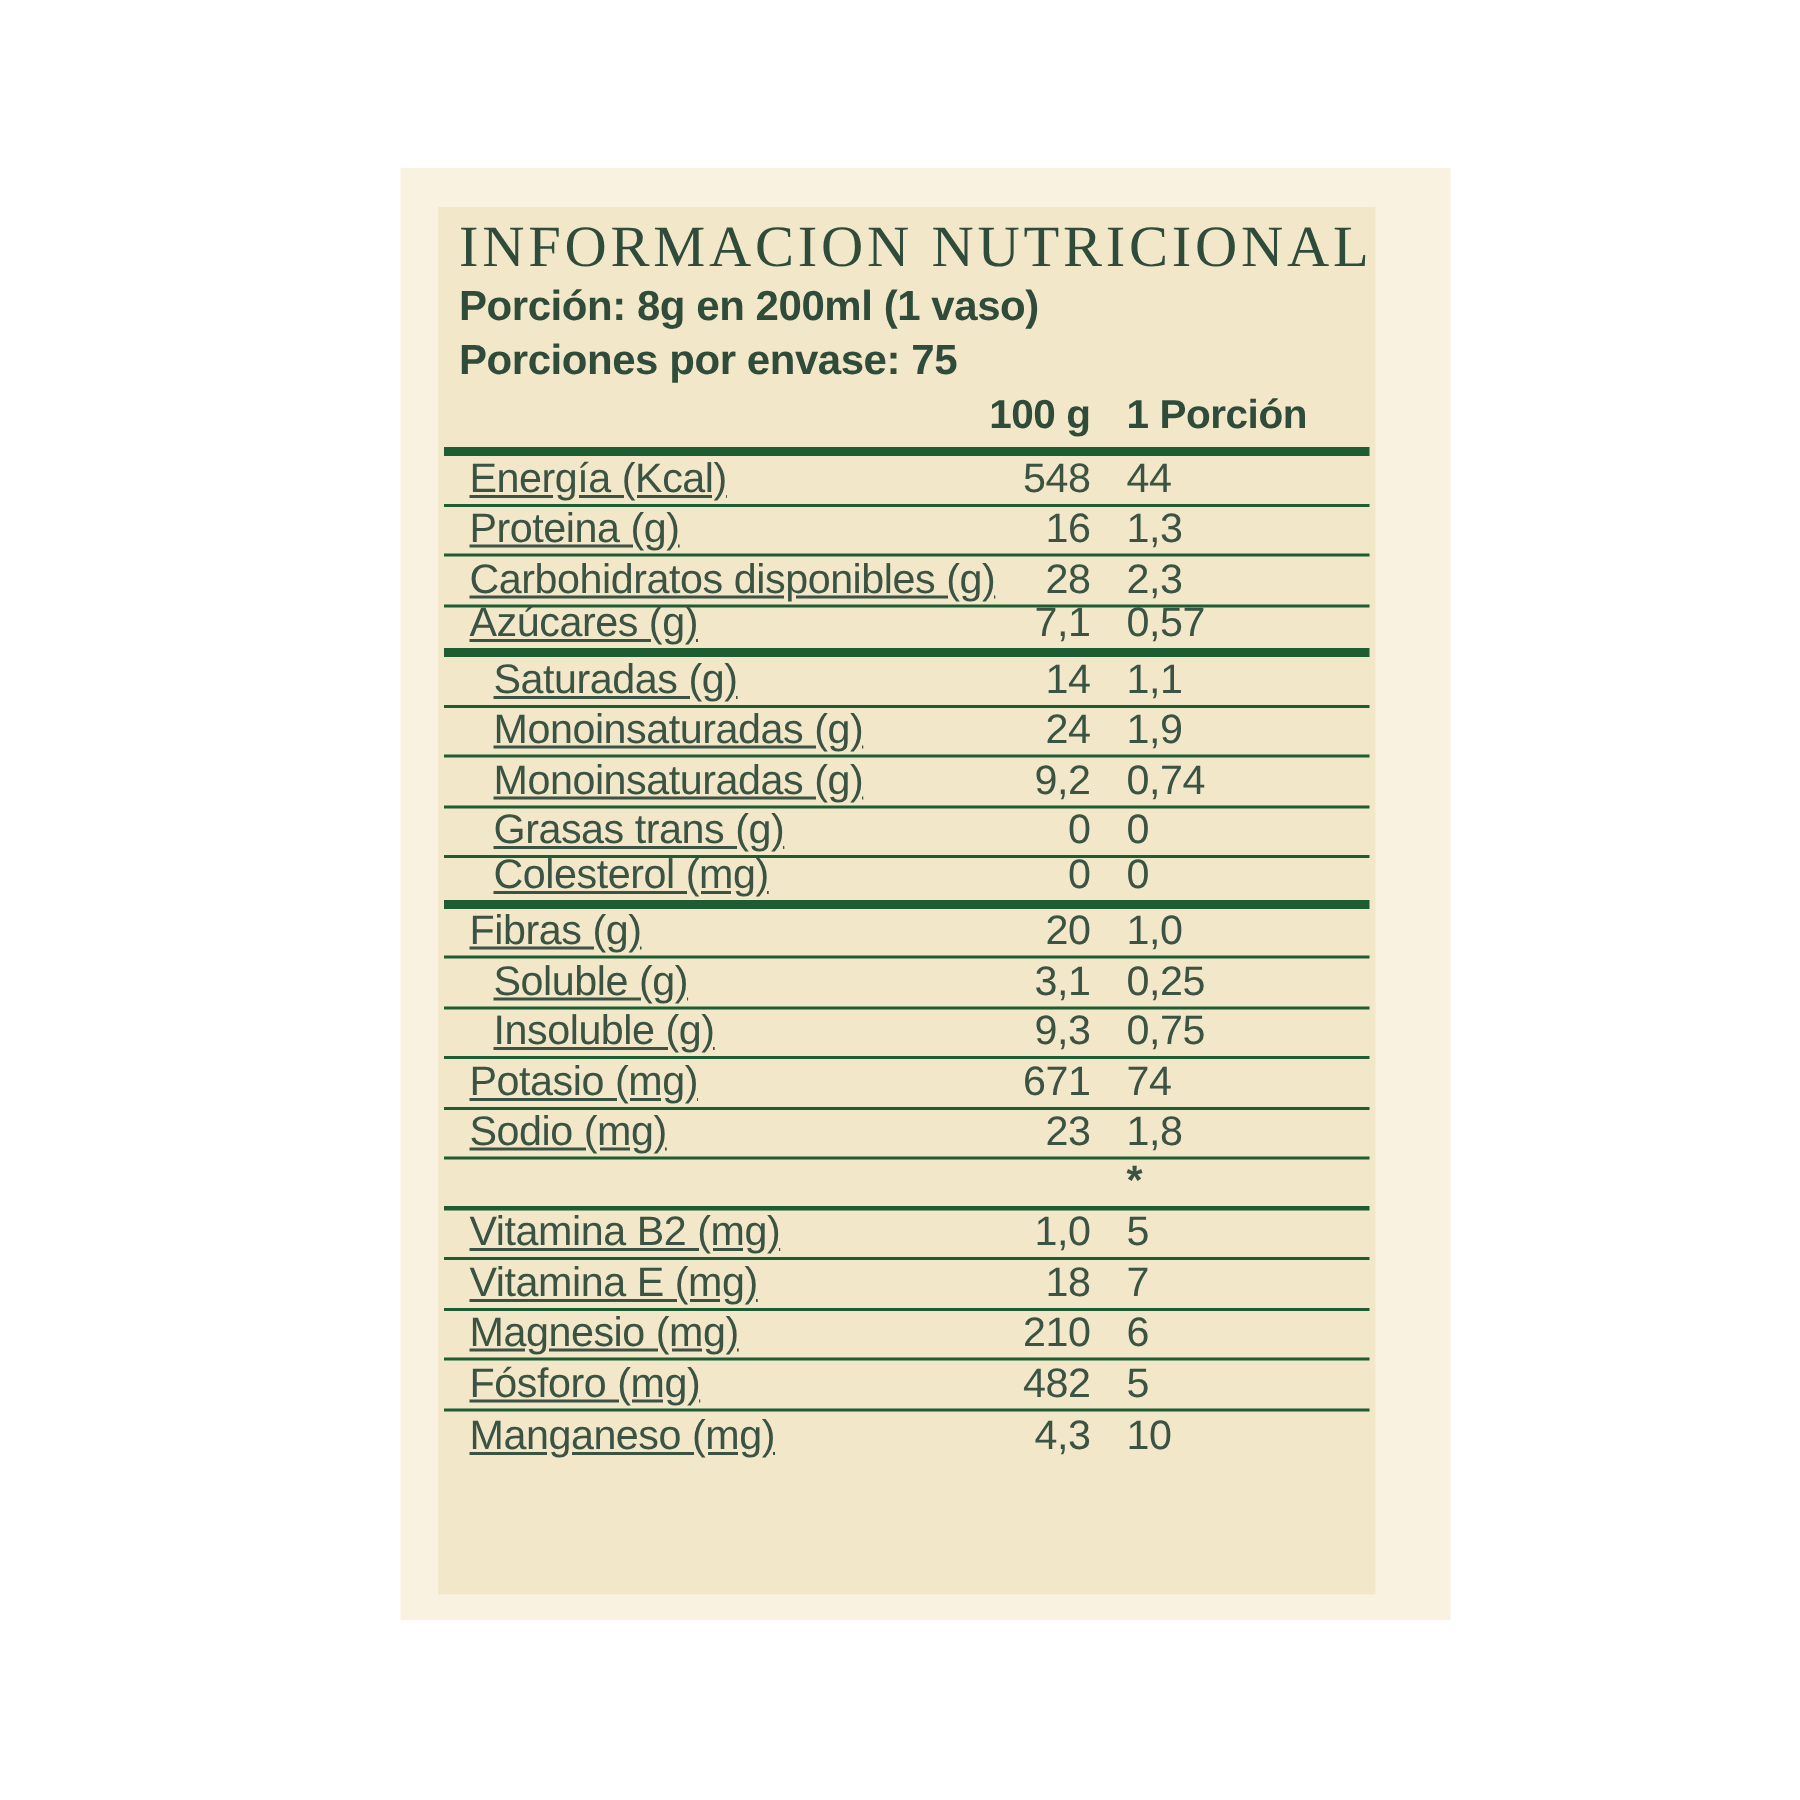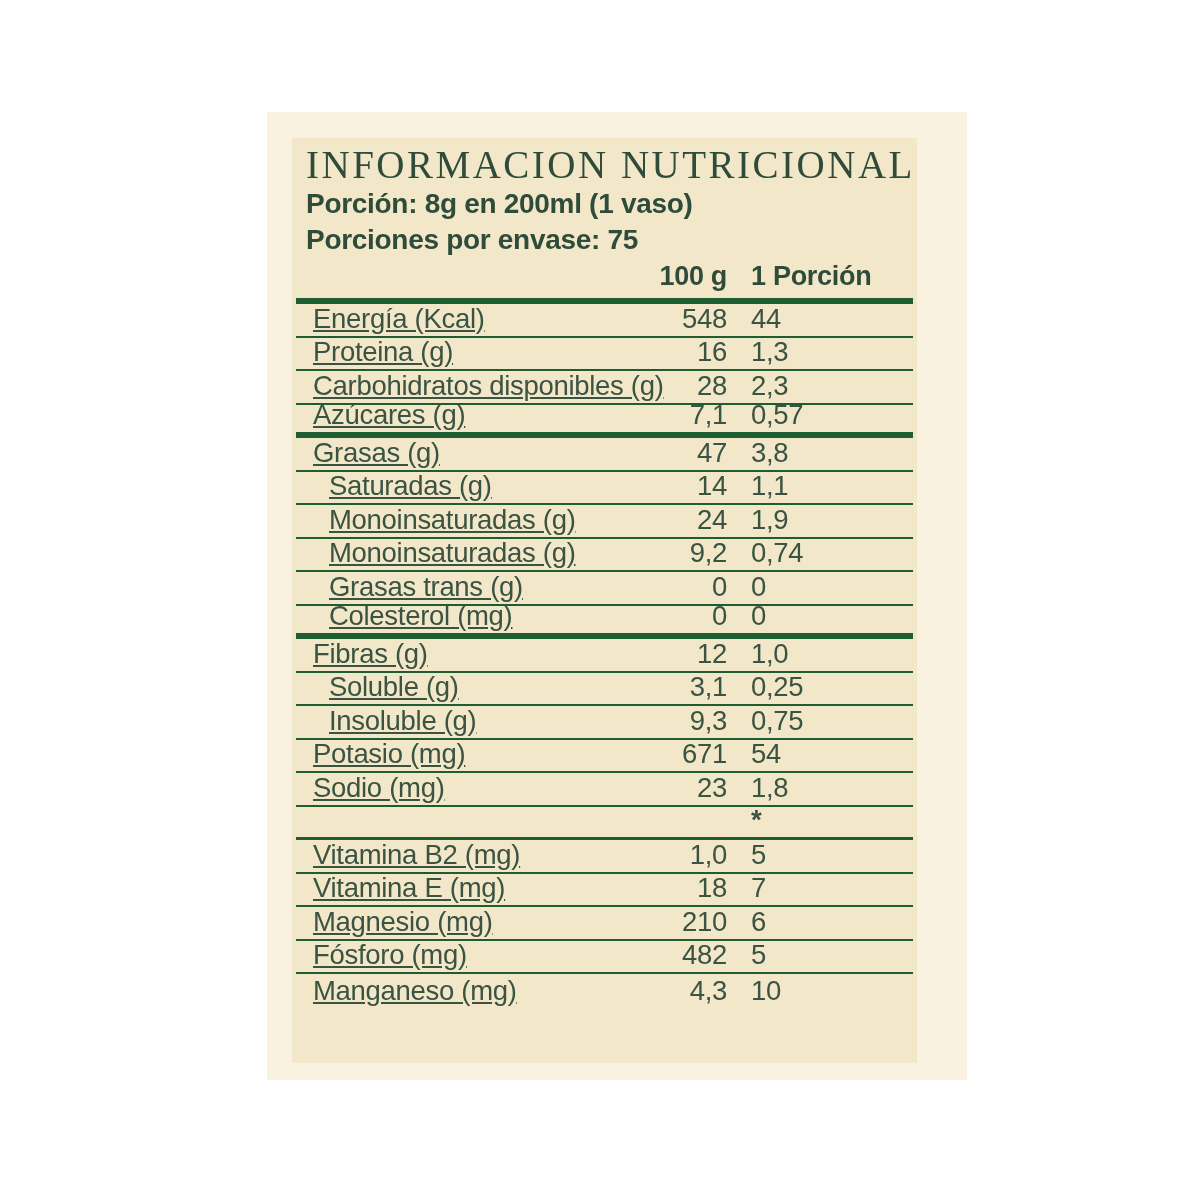--- a/index.html
+++ b/index.html
@@ -73,25 +73,20 @@
     <span class="cell c1">28</span>
     <span class="cell c2">2,3</span>
   </div>
 
   <div class="row sep-thick">
     <span class="cell label">Azúcares (g)</span>
     <span class="cell c1">7,1</span>
     <span class="cell c2">0,57</span>
   </div>
 
-  <div class="row sep-thin">
-    <span class="cell label">Grasas (g)</span>
-    <span class="cell c1">47</span>
-    <span class="cell c2">3,8</span>
-  </div>
 
   <div class="row sep-thin indent">
     <span class="cell label">Saturadas (g)</span>
     <span class="cell c1">14</span>
     <span class="cell c2">1,1</span>
   </div>
 
   <div class="row sep-thin indent">
     <span class="cell label">Monoinsaturadas (g)</span>
     <span class="cell c1">24</span>
@@ -111,40 +106,40 @@
   </div>
 
   <div class="row sep-thick indent">
     <span class="cell label">Colesterol (mg)</span>
     <span class="cell c1">0</span>
     <span class="cell c2">0</span>
   </div>
 
   <div class="row sep-thin">
     <span class="cell label">Fibras (g)</span>
-    <span class="cell c1">12</span>
+    <span class="cell c1">20</span>
     <span class="cell c2">1,0</span>
   </div>
 
   <div class="row sep-thin indent">
     <span class="cell label">Soluble (g)</span>
     <span class="cell c1">3,1</span>
     <span class="cell c2">0,25</span>
   </div>
 
   <div class="row sep-thin indent">
     <span class="cell label">Insoluble (g)</span>
     <span class="cell c1">9,3</span>
     <span class="cell c2">0,75</span>
   </div>
 
   <div class="row sep-thin">
     <span class="cell label">Potasio (mg)</span>
     <span class="cell c1">671</span>
-    <span class="cell c2">54</span>
+    <span class="cell c2">74</span>
   </div>
 
   <div class="row sep-thin">
     <span class="cell label">Sodio (mg)</span>
     <span class="cell c1">23</span>
     <span class="cell c2">1,8</span>
   </div>
 
   <div class="row sep-medium">
     <span class="cell label"></span>

